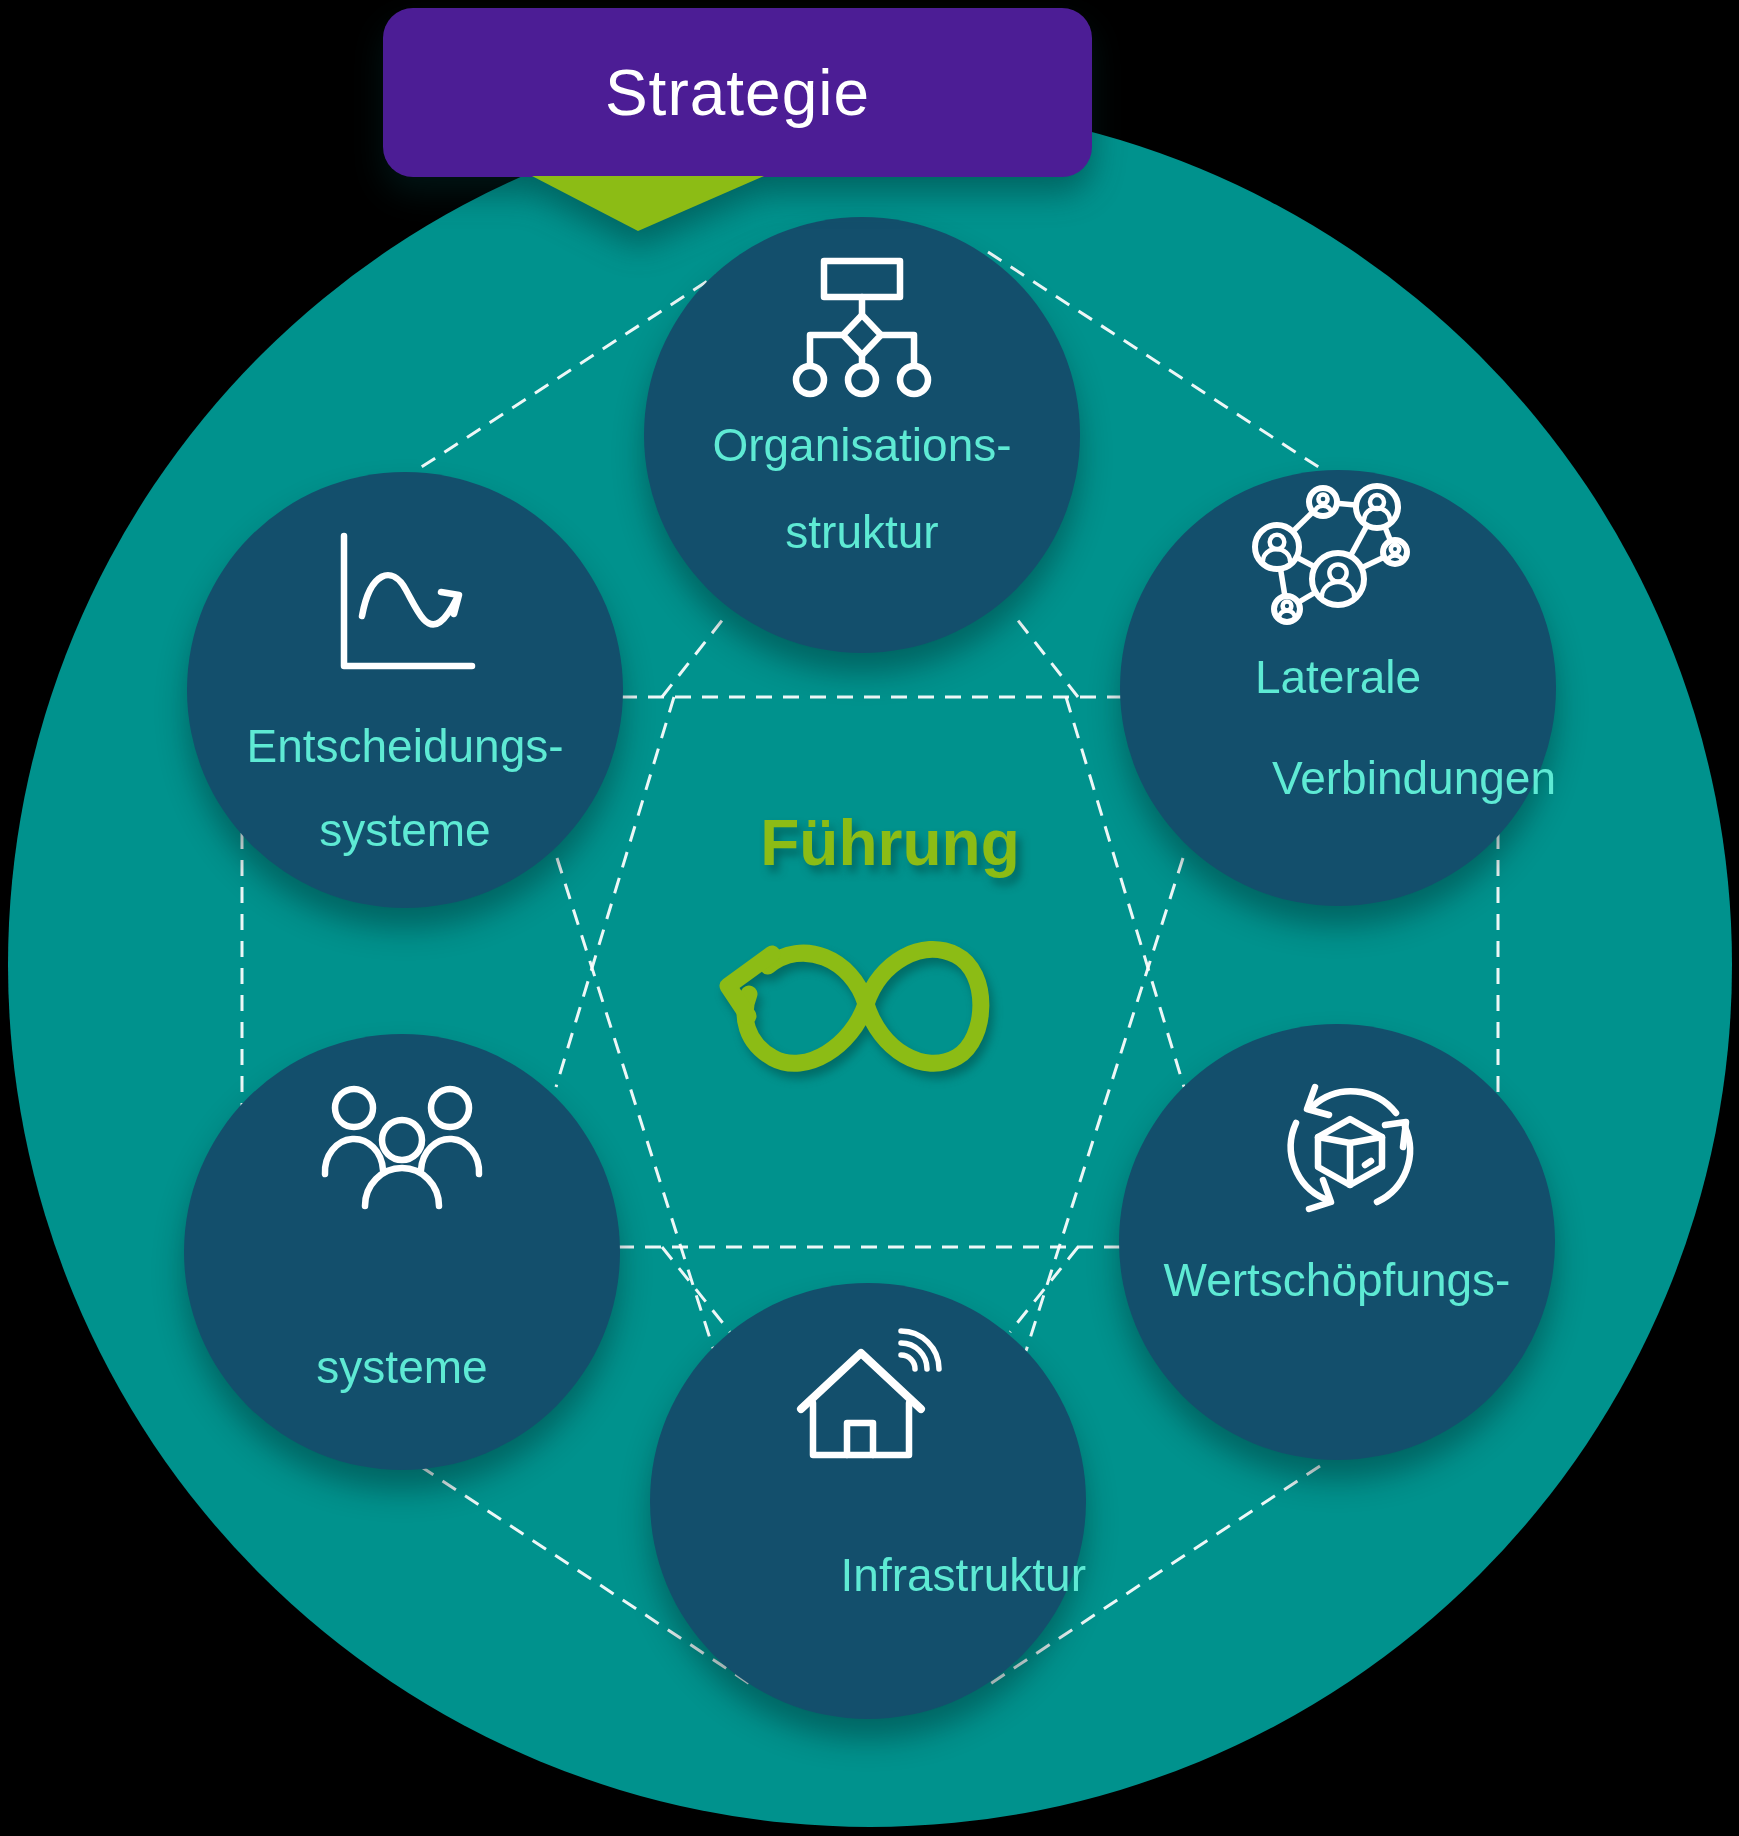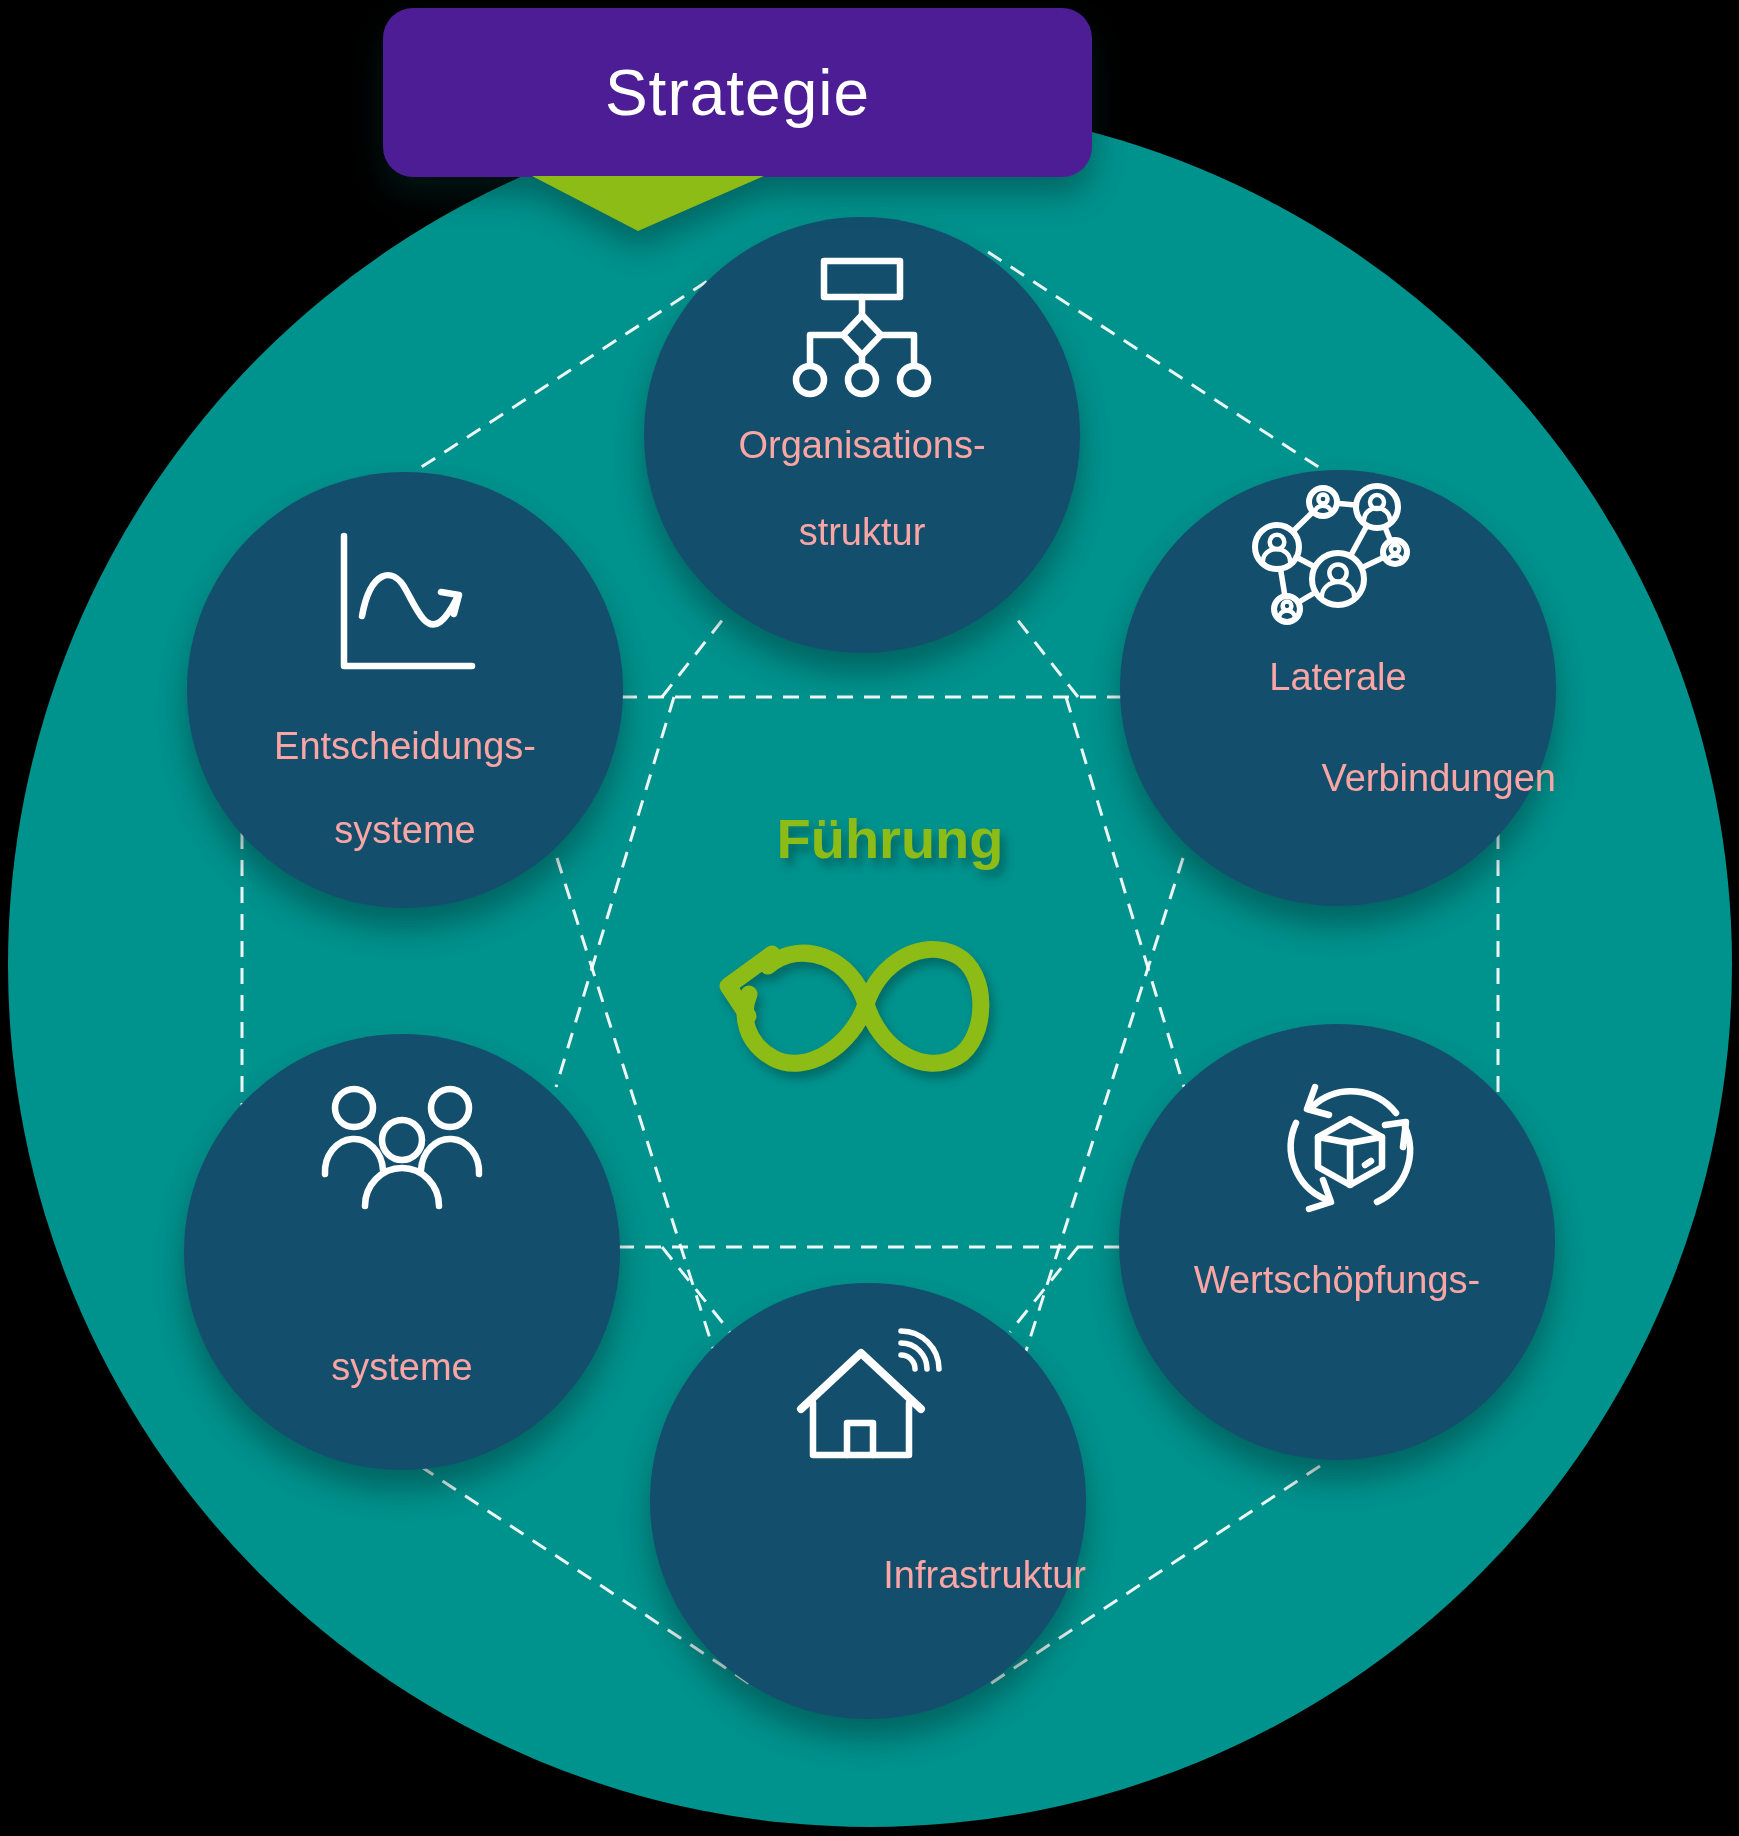--- a/index.html
+++ b/index.html
@@ -19,21 +19,21 @@
   
   .bubble{position:absolute;width:436px;height:436px;border-radius:50%;
     background:#134F6C;z-index:3;
     box-shadow:0 20px 30px rgba(0,28,32,.38);}
   .bubble .ic{position:absolute;left:50%;transform:translateX(-50%);
     width:170px;height:170px;}
   .bubble svg{display:block;}
   .icon-stroke{stroke:#fff;fill:none;stroke-width:6.5;stroke-linecap:round;stroke-linejoin:round;}
   .icon-fillnavy{fill:#134F6C;stroke:#fff;stroke-width:6;}
   .bubble .l1,.bubble .l2{position:absolute;left:0;width:100%;text-align:center;
-    color:#fca5a5;font-size:38px;line-height:88px;height:88px;white-space:nowrap;}
+    color:#5eead4;font-size:46px;line-height:88px;height:88px;white-space:nowrap;}
 
   .b-org{left:644px;top:217px;}
   .b-org .ic{top:36px;} .b-org .l1{top:184px;} .b-org .l2{top:271px;}
 
   .b-lat{left:1120px;top:470px;}
   .b-lat .ic{top:0px;margin-left:-7px;} .b-lat .l1{top:163px;} .b-lat .l2{top:264px;text-align:right;}
 
   .b-wer{left:1119px;top:1024px;}
   .b-wer .ic{top:37px;margin-left:13px;} .b-wer .l1{top:212px;} .b-wer .l2{top:297px;}
 
@@ -50,21 +50,21 @@
   .banner-wrap{position:absolute;left:0;top:0;z-index:6;
     filter:drop-shadow(0 16px 16px rgba(0,45,45,.45));}
   .banner{position:absolute;left:383px;top:8px;width:709px;height:169px;
     background:#4c1d95;border-radius:30px;display:flex;align-items:center;justify-content:center;}
   .banner-label{color:#fff;font-size:64px;letter-spacing:1px;}
   .banner-tail{position:absolute;left:532px;top:176px;width:232px;height:55px;
     background:#8CBC15;clip-path:polygon(0 0,100% 0,45.7% 100%);}
 
   
   .fuehrung{position:absolute;left:565px;top:806px;width:650px;z-index:4;
-    text-align:center;color:#8CBC15;font-size:56px;font-weight:600;
+    text-align:center;color:#8CBC15;font-size:64px;font-weight:600;
     text-shadow:5px 7px 9px rgba(0,62,58,.5);}
   .infinity{position:absolute;left:700px;top:928px;z-index:4;
     filter:drop-shadow(4px 7px 5px rgba(0,62,58,.45));}
   .infinity path,.infinity polyline{stroke:#8CBC15;stroke-width:17;fill:none;
     stroke-linecap:round;stroke-linejoin:round;}
 </style>
 </head>
 <body>
 
 <div class="stage">

